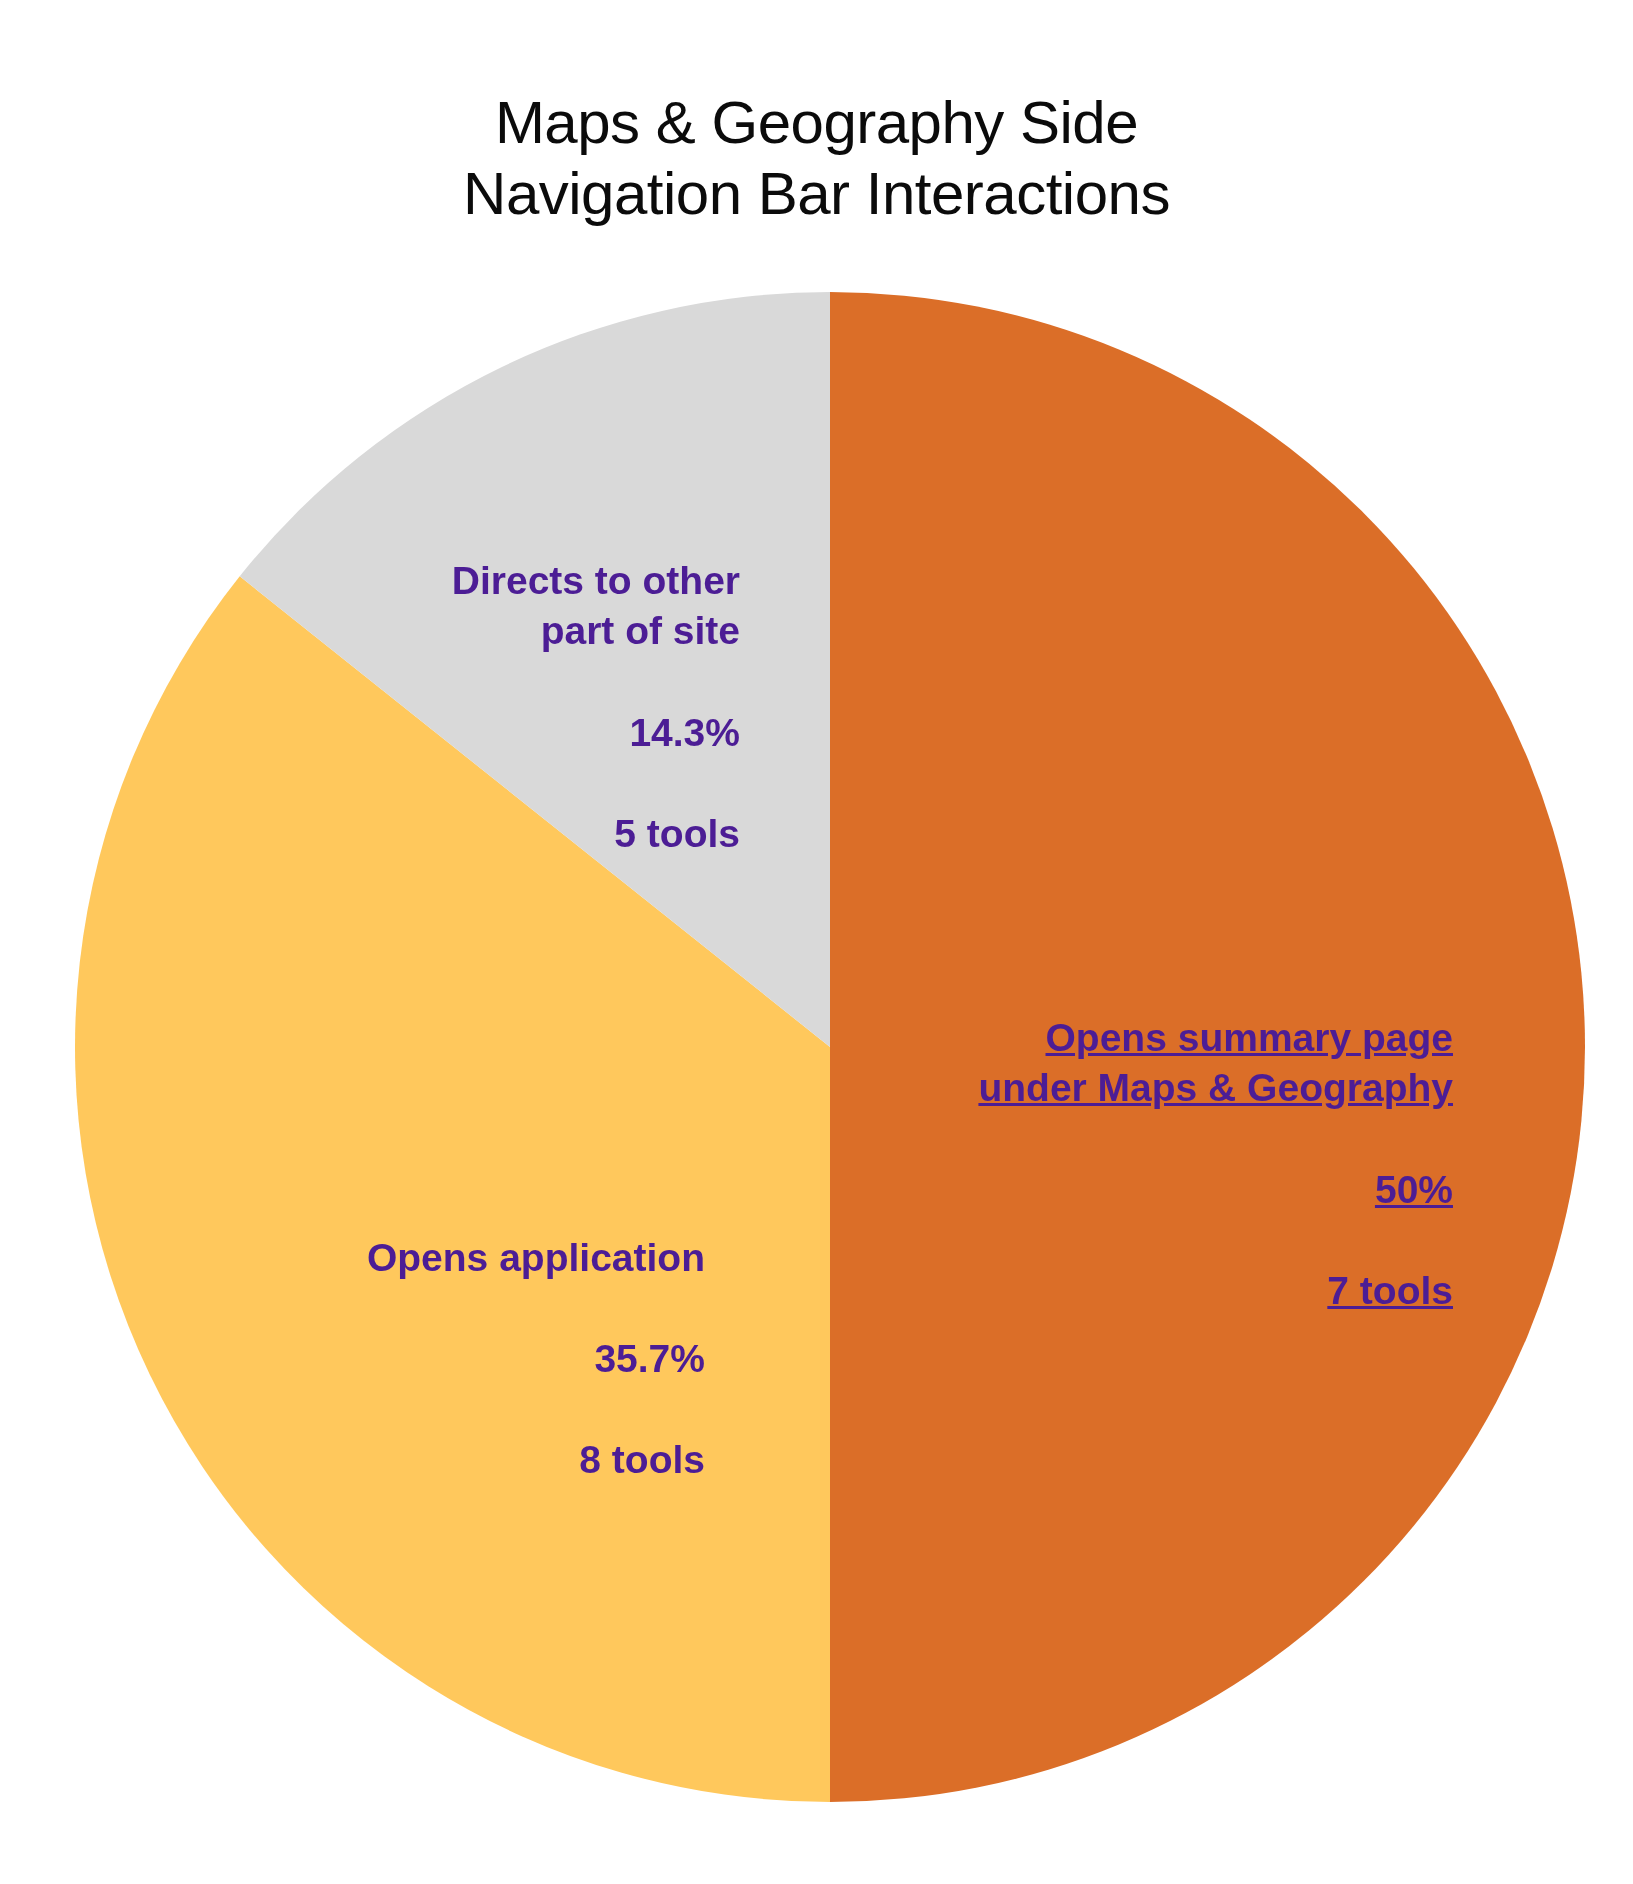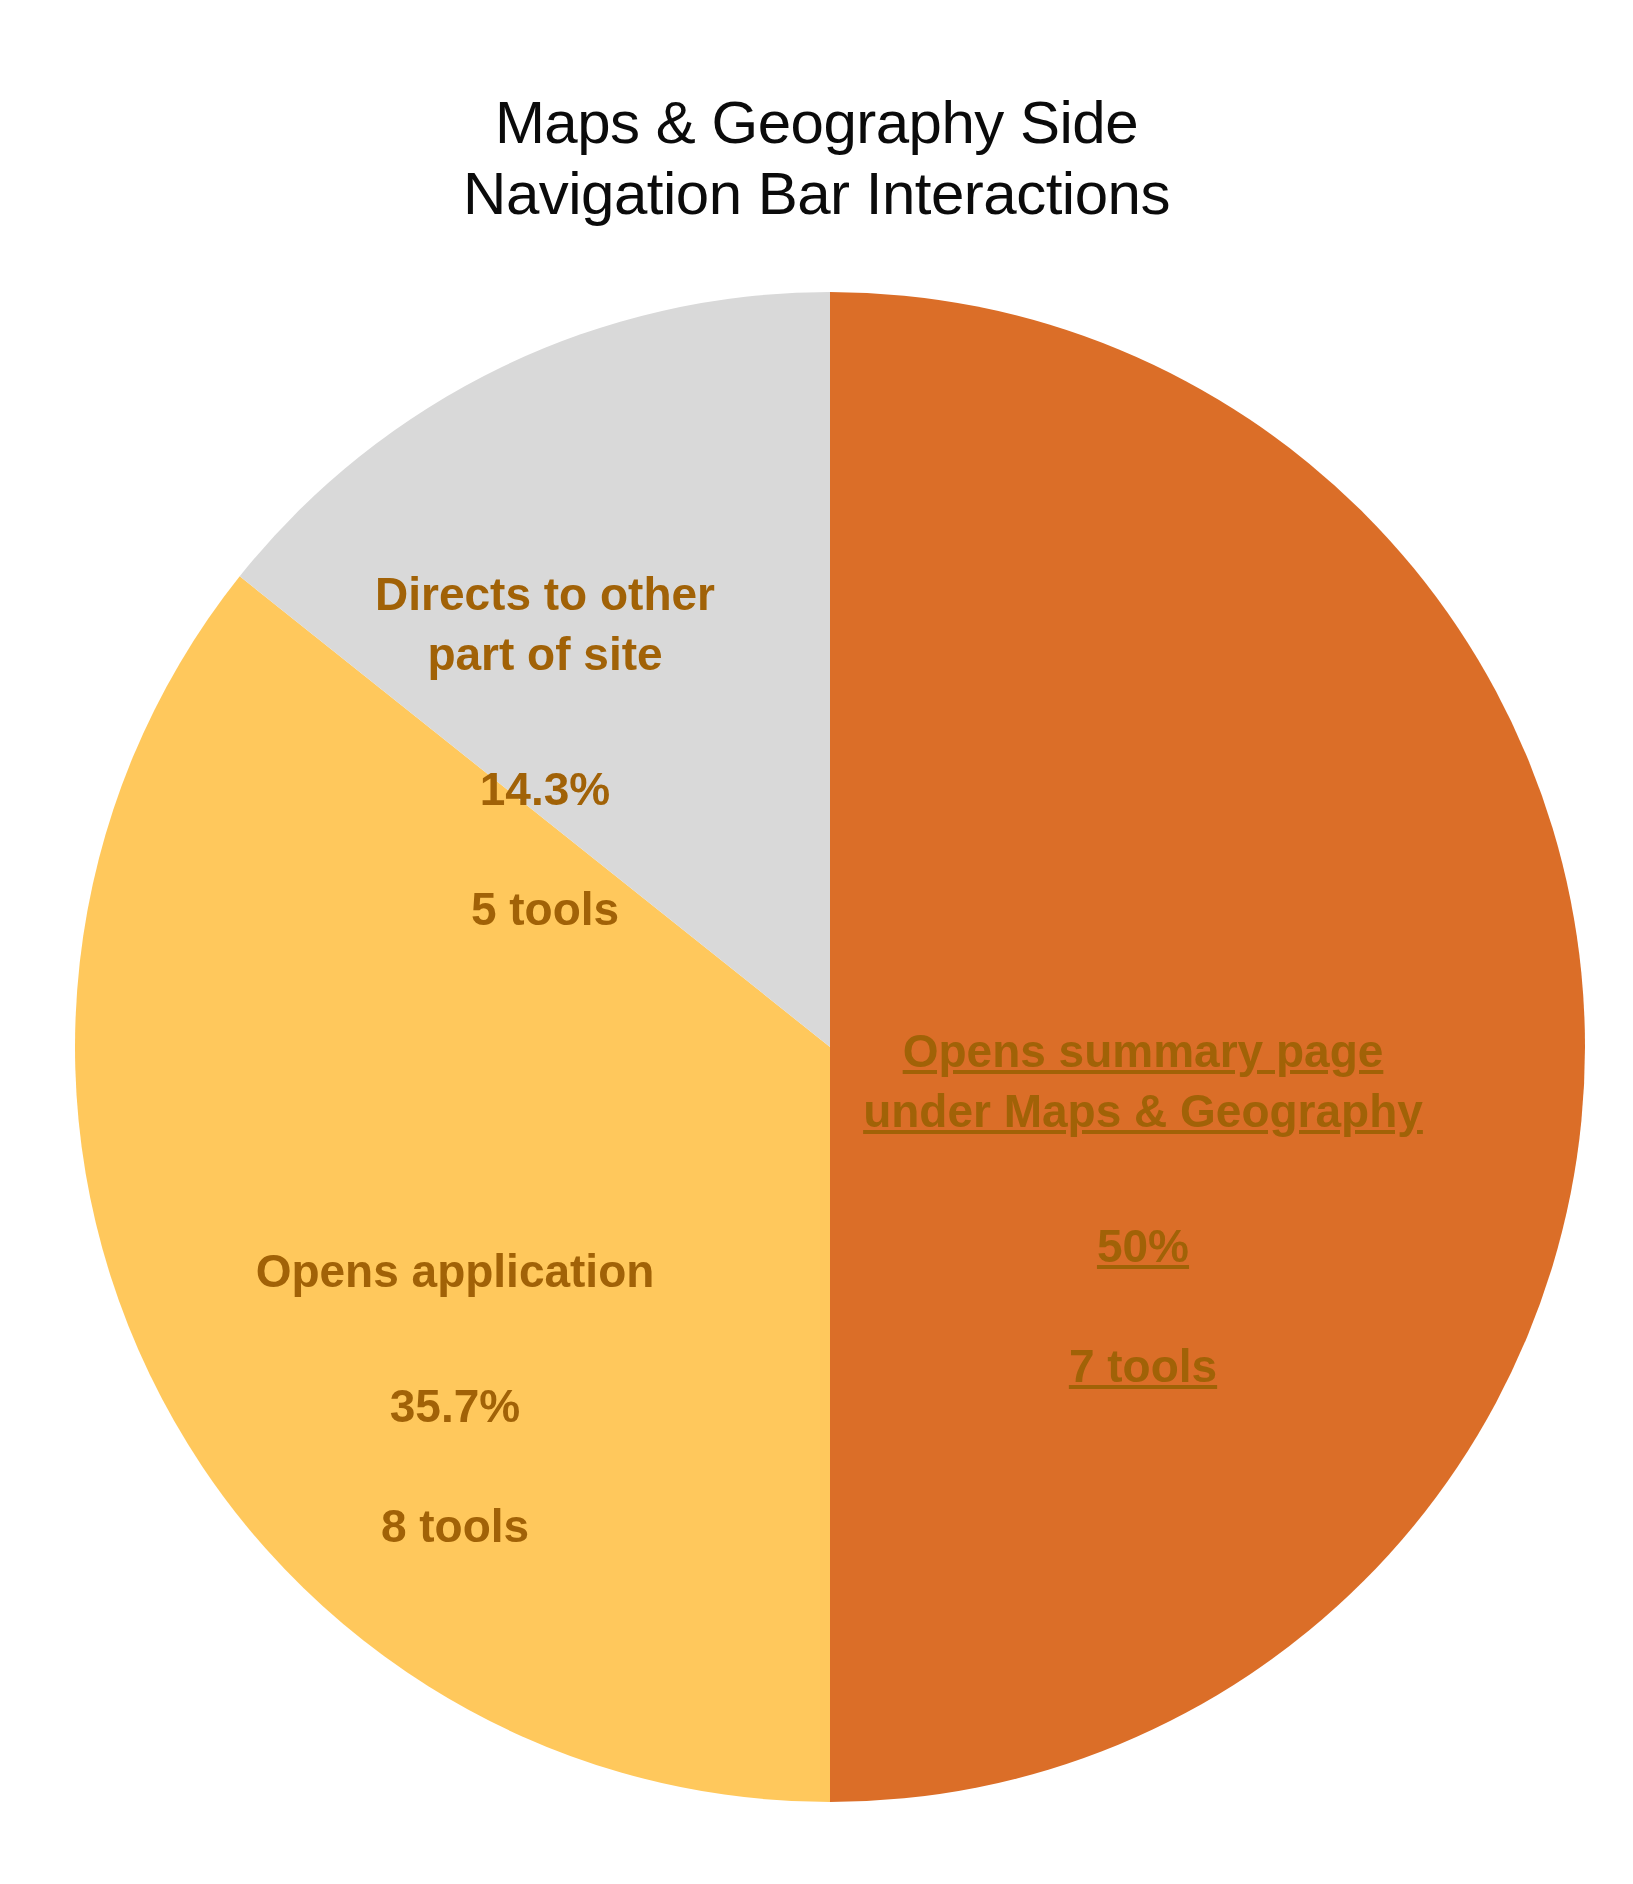--- a/index.html
+++ b/index.html
@@ -50,35 +50,34 @@
   }
   .pie-svg {
     display: block;
     width: 1510px;
     height: 1510px;
   }
 
   
   .slice-label {
     position: absolute;
-    text-align: center;
-    color: #a16207;
+    text-align: right;
+    color: #4c1d95;
     font-weight: bold;
-    font-size: 46px;
+    font-size: 39px;
     line-height: 1.30;
     font-family: "Liberation Sans", sans-serif;
     white-space: pre-line;
   }
   .slice-label .lbl-name {
     display: block;
     white-space: pre-line;
   }
   .slice-label .lbl-pct {
     display: block;
-    margin-top: 16px;
   }
   .slice-label .lbl-count {
     display: block;
   }
 
   #label-orange {
     left: 833px;
     top: 962px;
     width: 620px;
     text-decoration: underline;

